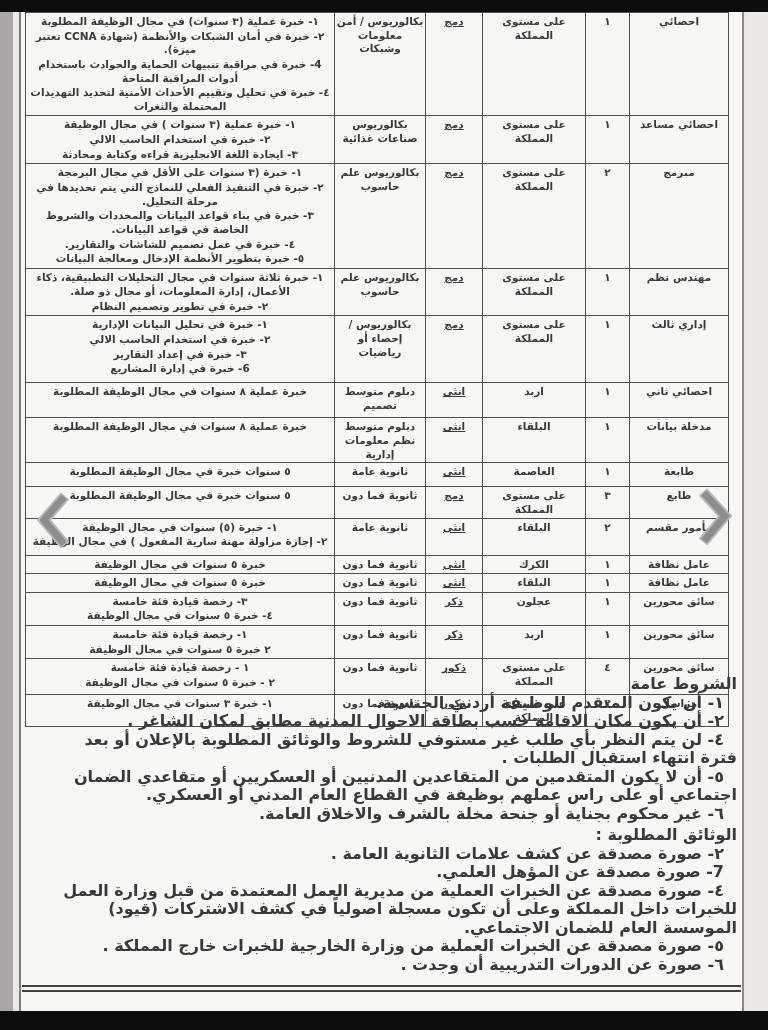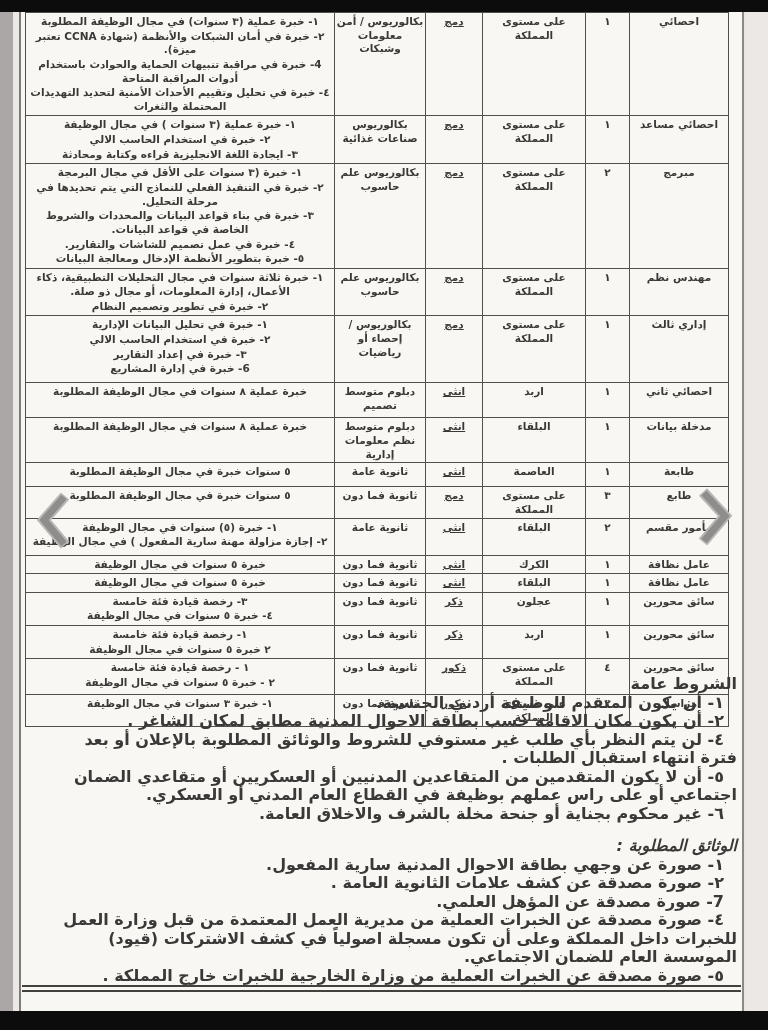--- a/index.html
+++ b/index.html
@@ -42,21 +42,21 @@
   td.c-exp{font-size:10.5px;}
   td.c-exp div{margin:0 0 1px 0;}
   .terms{
     position:absolute;right:5px;left:24px;top:663px;
     direction:rtl;text-align:right;
     font-size:16px;line-height:18.5px;
     color:#3b3937;
   }
   .terms .heading{padding-left:0;}
   .terms .item{text-indent:13px;}
-  .terms .docs-heading{margin-top:14px;font-style:italic;}
+  .terms .docs-heading{margin-top:3px;}
   .double-rule{
     position:absolute;left:1px;right:1px;top:973px;height:3px;
     border-top:2.5px solid #43403d;border-bottom:2px solid #43403d;
   }
   .nav-arrow{position:absolute;z-index:7;cursor:pointer;background:transparent;border:none;padding:0;}
   .nav-arrow svg{display:block;}
   .nav-prev{left:34px;top:490px;}
   .nav-next{left:692px;top:485px;}
 </style>
 </head>
@@ -266,25 +266,25 @@
       <div class="heading">الشروط عامة</div>
       <div>
           <div class="item">١- أن يكون المتقدم للوظيفة أردني الجنسية.</div>
           <div class="item">٢- أن يكون مكان الاقامة حسب بطاقة الاحوال المدنية مطابق لمكان الشاغر .</div>
           <div class="item">٤- لن يتم النظر بأي طلب غير مستوفي للشروط والوثائق المطلوبة بالإعلان أو بعد فترة انتهاء استقبال الطلبات .</div>
           <div class="item">٥- أن لا يكون المتقدمين من المتقاعدين المدنيين أو العسكريين أو متقاعدي الضمان اجتماعي أو على راس عملهم بوظيفة في القطاع العام المدني أو العسكري.</div>
           <div class="item">٦- غير محكوم بجناية أو جنحة مخلة بالشرف والاخلاق العامة.</div>
         </div>
       <div class="heading docs-heading">الوثائق المطلوبة :</div>
       <div>
-          <div class="item">١- صورة عن وجهي بطاقة الاحوال المدنية سارية المفعول.</div>
           <div class="item">٢- صورة مصدقة عن كشف علامات الثانوية العامة .</div>
           <div class="item">7- صورة مصدقة عن المؤهل العلمي.</div>
           <div class="item">٤- صورة مصدقة عن الخبرات العملية من مديرية العمل المعتمدة من قبل وزارة العمل للخبرات داخل المملكة وعلى أن تكون مسجلة اصولياً في كشف الاشتركات (قيود) الموسسة العام للضمان الاجتماعي.</div>
           <div class="item">٥- صورة مصدقة عن الخبرات العملية من وزارة الخارجية للخبرات خارج المملكة .</div>
+          <div class="item">٦- صورة عن الدورات التدريبية أن وجدت .</div>
         </div>
     </div>
 
     <div class="double-rule"></div>
   </div>
 
   <button class="nav-arrow nav-prev" aria-label="previous">
     <svg width="42" height="62" viewBox="0 0 42 62">
       <polyline points="31,6 10,30 31,55" fill="none" stroke="#b9b6b5" stroke-width="11" stroke-linecap="butt" stroke-linejoin="miter"></polyline>
       <polyline points="30,7 10,30 30,54" fill="none" stroke="#8f8d8c" stroke-width="7" stroke-linecap="butt" stroke-linejoin="miter"></polyline>

